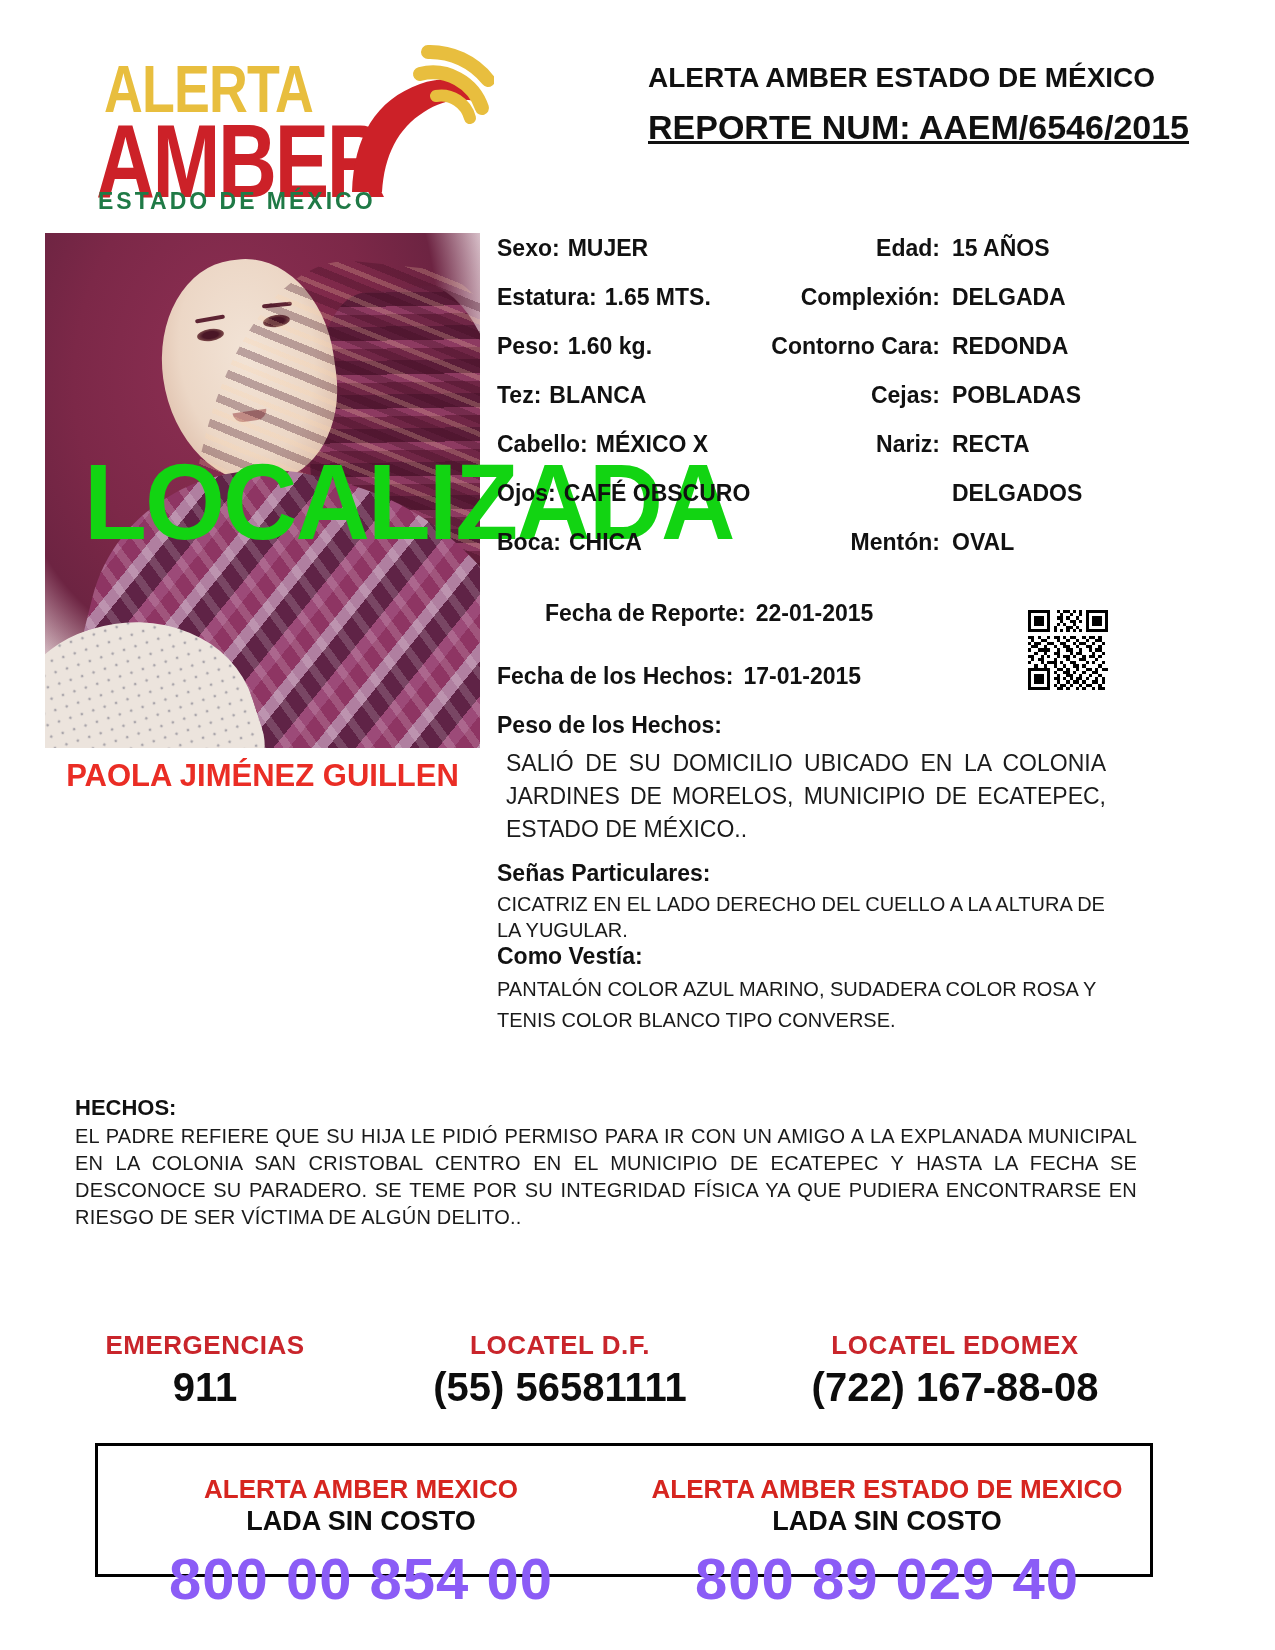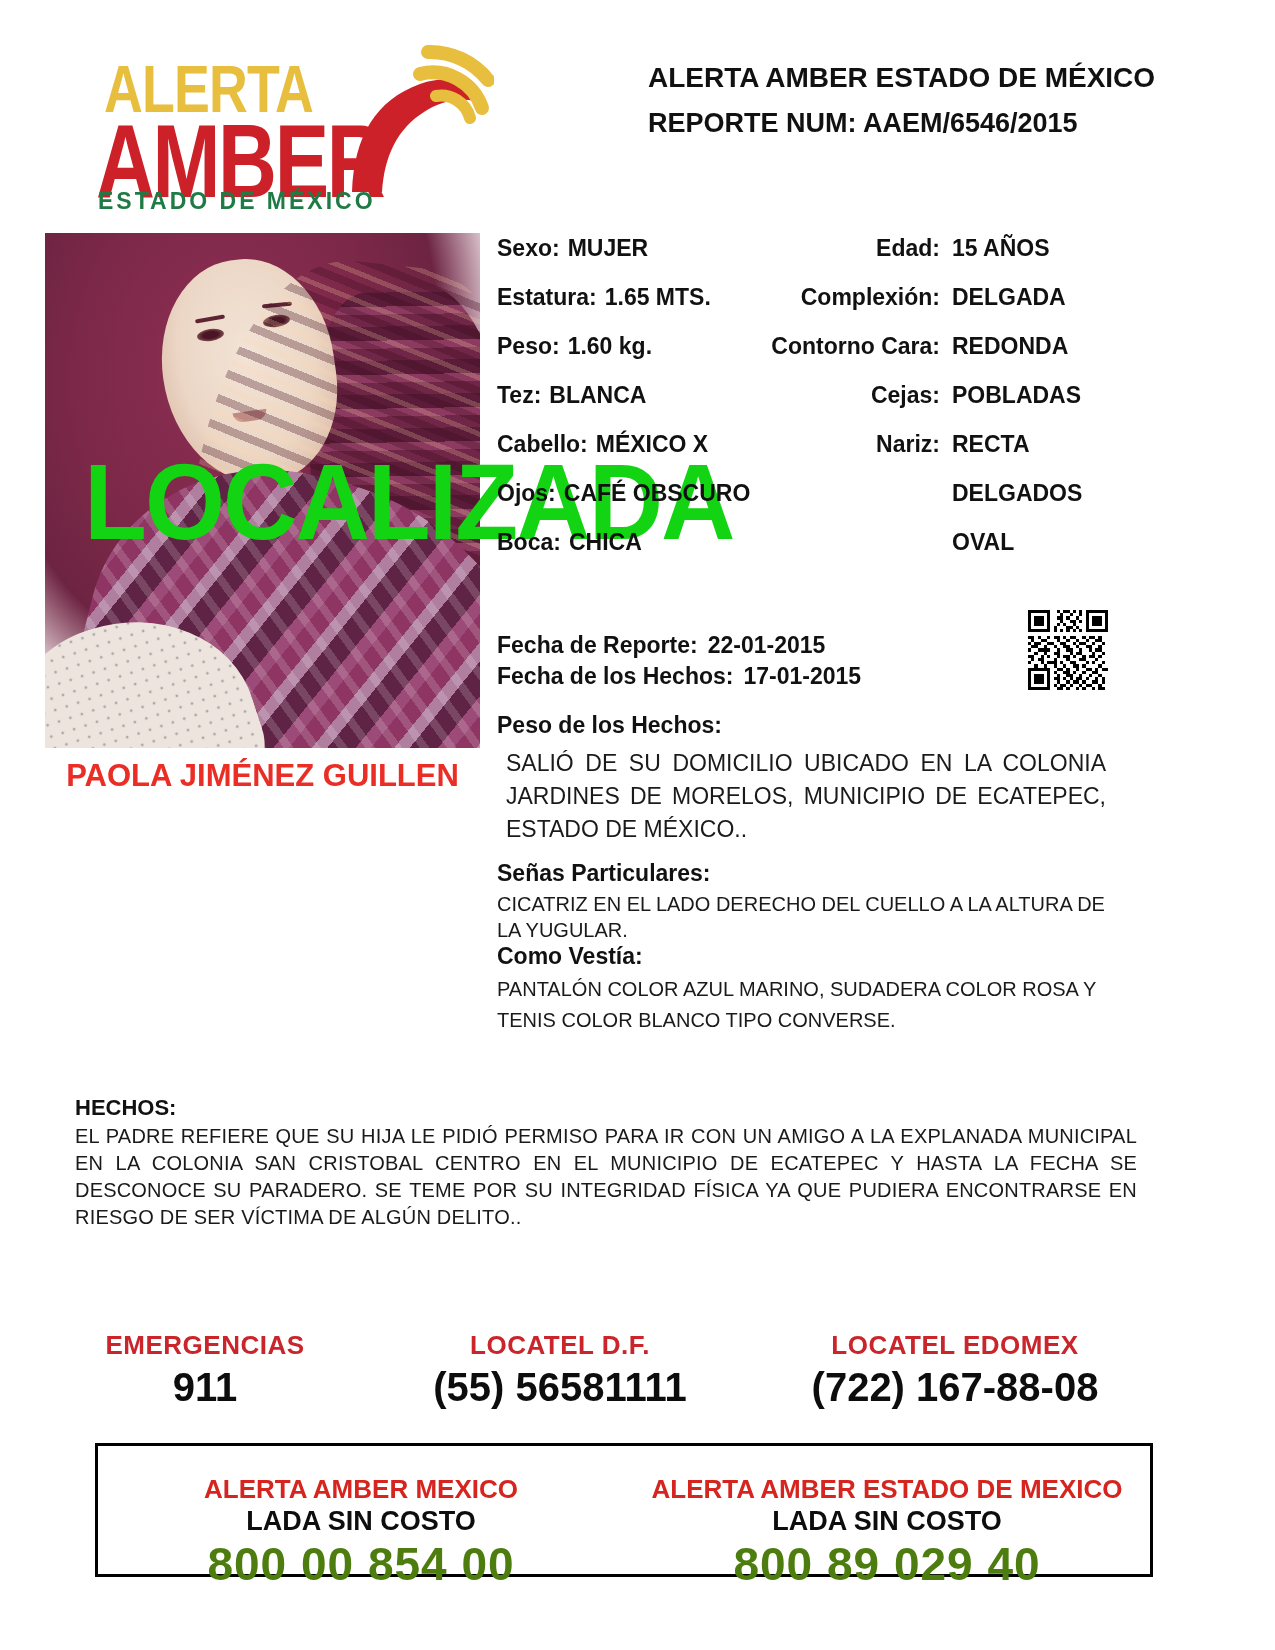--- a/index.html
+++ b/index.html
@@ -11,21 +11,21 @@
   .logo-alerta{position:absolute;left:8px;top:8px;font-size:64px;font-weight:bold;
     color:#E8BE3E;letter-spacing:-1px;transform:scale(.84,1.05);transform-origin:left top;white-space:nowrap;}
   .logo-amber{position:absolute;left:0px;top:60px;font-size:102px;font-weight:bold;
     color:#CC2128;letter-spacing:-3px;transform:scale(.80,1.02);transform-origin:left top;white-space:nowrap;}
   .logo-swoosh{position:absolute;left:228px;top:2px;}
   .logo-edomex{position:absolute;left:2px;top:146px;font-size:23px;font-weight:bold;
     color:#1F7A46;letter-spacing:3px;white-space:nowrap;}
 
   
   .hdr-title{position:absolute;left:648px;top:62px;font-size:28px;font-weight:bold;white-space:nowrap;}
-  .hdr-report{position:absolute;left:648px;top:108px;font-size:27px;font-weight:bold;white-space:nowrap;}
+  .hdr-report{position:absolute;left:648px;top:108px;font-size:34px;font-weight:bold;white-space:nowrap;text-decoration:underline;}
 
   
   .photo{position:absolute;left:45px;top:233px;width:435px;height:515px;overflow:hidden;z-index:1;
     background:linear-gradient(160deg,#efdfe3 0%,#f3ece9 45%,#f6f1ee 100%);}
   .ph-tile{position:absolute;right:-30px;top:-40px;width:260px;height:210px;
     background:linear-gradient(200deg,#f8f1f3 0%,#ecd9e0 65%,#e4c8d5 100%);transform:rotate(8deg);}
   .ph-pink{position:absolute;left:-40px;top:170px;width:210px;height:280px;
     background:radial-gradient(ellipse at 30% 40%,#ecc9d8 0%,rgba(236,201,216,0) 70%);}
   .ph-hair{position:absolute;left:-60px;top:-70px;width:490px;height:570px;transform:rotate(10deg);
     background:radial-gradient(ellipse at 45% 35%,#8d2f53 0%,#7c2848 38%,#6d2442 56%,rgba(109,36,66,0) 73%);}
@@ -66,21 +66,21 @@
   
   .details{position:absolute;left:497px;top:224px;width:610px;z-index:3;font-size:23px;font-weight:bold;}
   .drow{position:relative;height:49px;}
   .dl{position:absolute;left:0;top:0;line-height:49px;white-space:nowrap;}
   .dl .val{margin-left:8px;}
   .drl{position:absolute;left:0;top:0;width:443px;text-align:right;line-height:49px;white-space:nowrap;}
   .drv{position:absolute;left:455px;top:0;line-height:49px;white-space:nowrap;}
 
   .dateline{position:absolute;left:497px;z-index:3;font-size:23px;font-weight:bold;white-space:nowrap;}
   .dateline .val{margin-left:10px;}
-  #date-report{top:632px;}
+  #date-report{top:600px;margin-left:48px;}
   #date-events{top:663px;}
 
   
   .qr{position:absolute;left:1028px;top:610px;width:80px;height:80px;z-index:3;}
 
   
   .sec-title{position:absolute;z-index:3;font-weight:bold;font-size:23px;white-space:nowrap;}
   .sec-body{position:absolute;z-index:3;font-weight:normal;color:#1a1a1a;}
   #lugar-title{left:497px;top:712px;}
   #lugar-body{left:506px;top:747px;width:600px;font-size:23px;line-height:33px;text-align:justify;}
@@ -98,21 +98,21 @@
   #contact-0{left:60px;width:290px;}
   #contact-1{left:370px;width:380px;}
   #contact-2{left:770px;width:370px;}
 
   
   .footerbox{position:absolute;left:95px;top:1443px;width:1052px;height:128px;border:3px solid #000;
     display:flex;z-index:3;background:#fff;}
   .fcol{flex:1;text-align:center;padding-top:28px;}
   .ftitle{font-size:26px;font-weight:bold;color:#D6251F;white-space:nowrap;}
   .fsub{font-size:27px;font-weight:bold;color:#0d0d0d;margin-top:1px;white-space:nowrap;}
-  .fnum{font-size:46px;font-weight:bold;color:#4d7c0f;letter-spacing:1px;white-space:nowrap;}
+  .fnum{font-size:58px;font-weight:bold;color:#8b5cf6;margin-top:8px;letter-spacing:1px;white-space:nowrap;}
 </style>
 </head>
 <body>
 
 <div id="page">
 
   <div class="logo">
     <div class="logo-alerta">ALERTA</div>
     <div class="logo-amber">AMBER</div>
     <svg class="logo-swoosh" width="170" height="150" viewBox="0 0 170 150">
@@ -173,20 +173,21 @@
       <span class="dl"><span>Cabello:</span><span class="val">MÉXICO X</span></span>
       <span class="drl">Nariz:</span>
       <span class="drv">RECTA</span>
     </div>
     <div class="drow">
       <span class="dl"><span>Ojos:</span><span class="val">CAFÉ OBSCURO</span></span>
       <span class="drv">DELGADOS</span>
     </div>
     <div class="drow">
       <span class="dl"><span>Boca:</span><span class="val">CHICA</span></span>
+      <span class="drl">Mentón:</span>
       <span class="drv">OVAL</span>
     </div>
   </div>
 
   <div class="dateline" id="date-report">
     <span>Fecha de Reporte:</span><span class="val">22-01-2015</span>
   </div>
   <div class="dateline" id="date-events">
     <span>Fecha de los Hechos:</span><span class="val">17-01-2015</span>
   </div>

